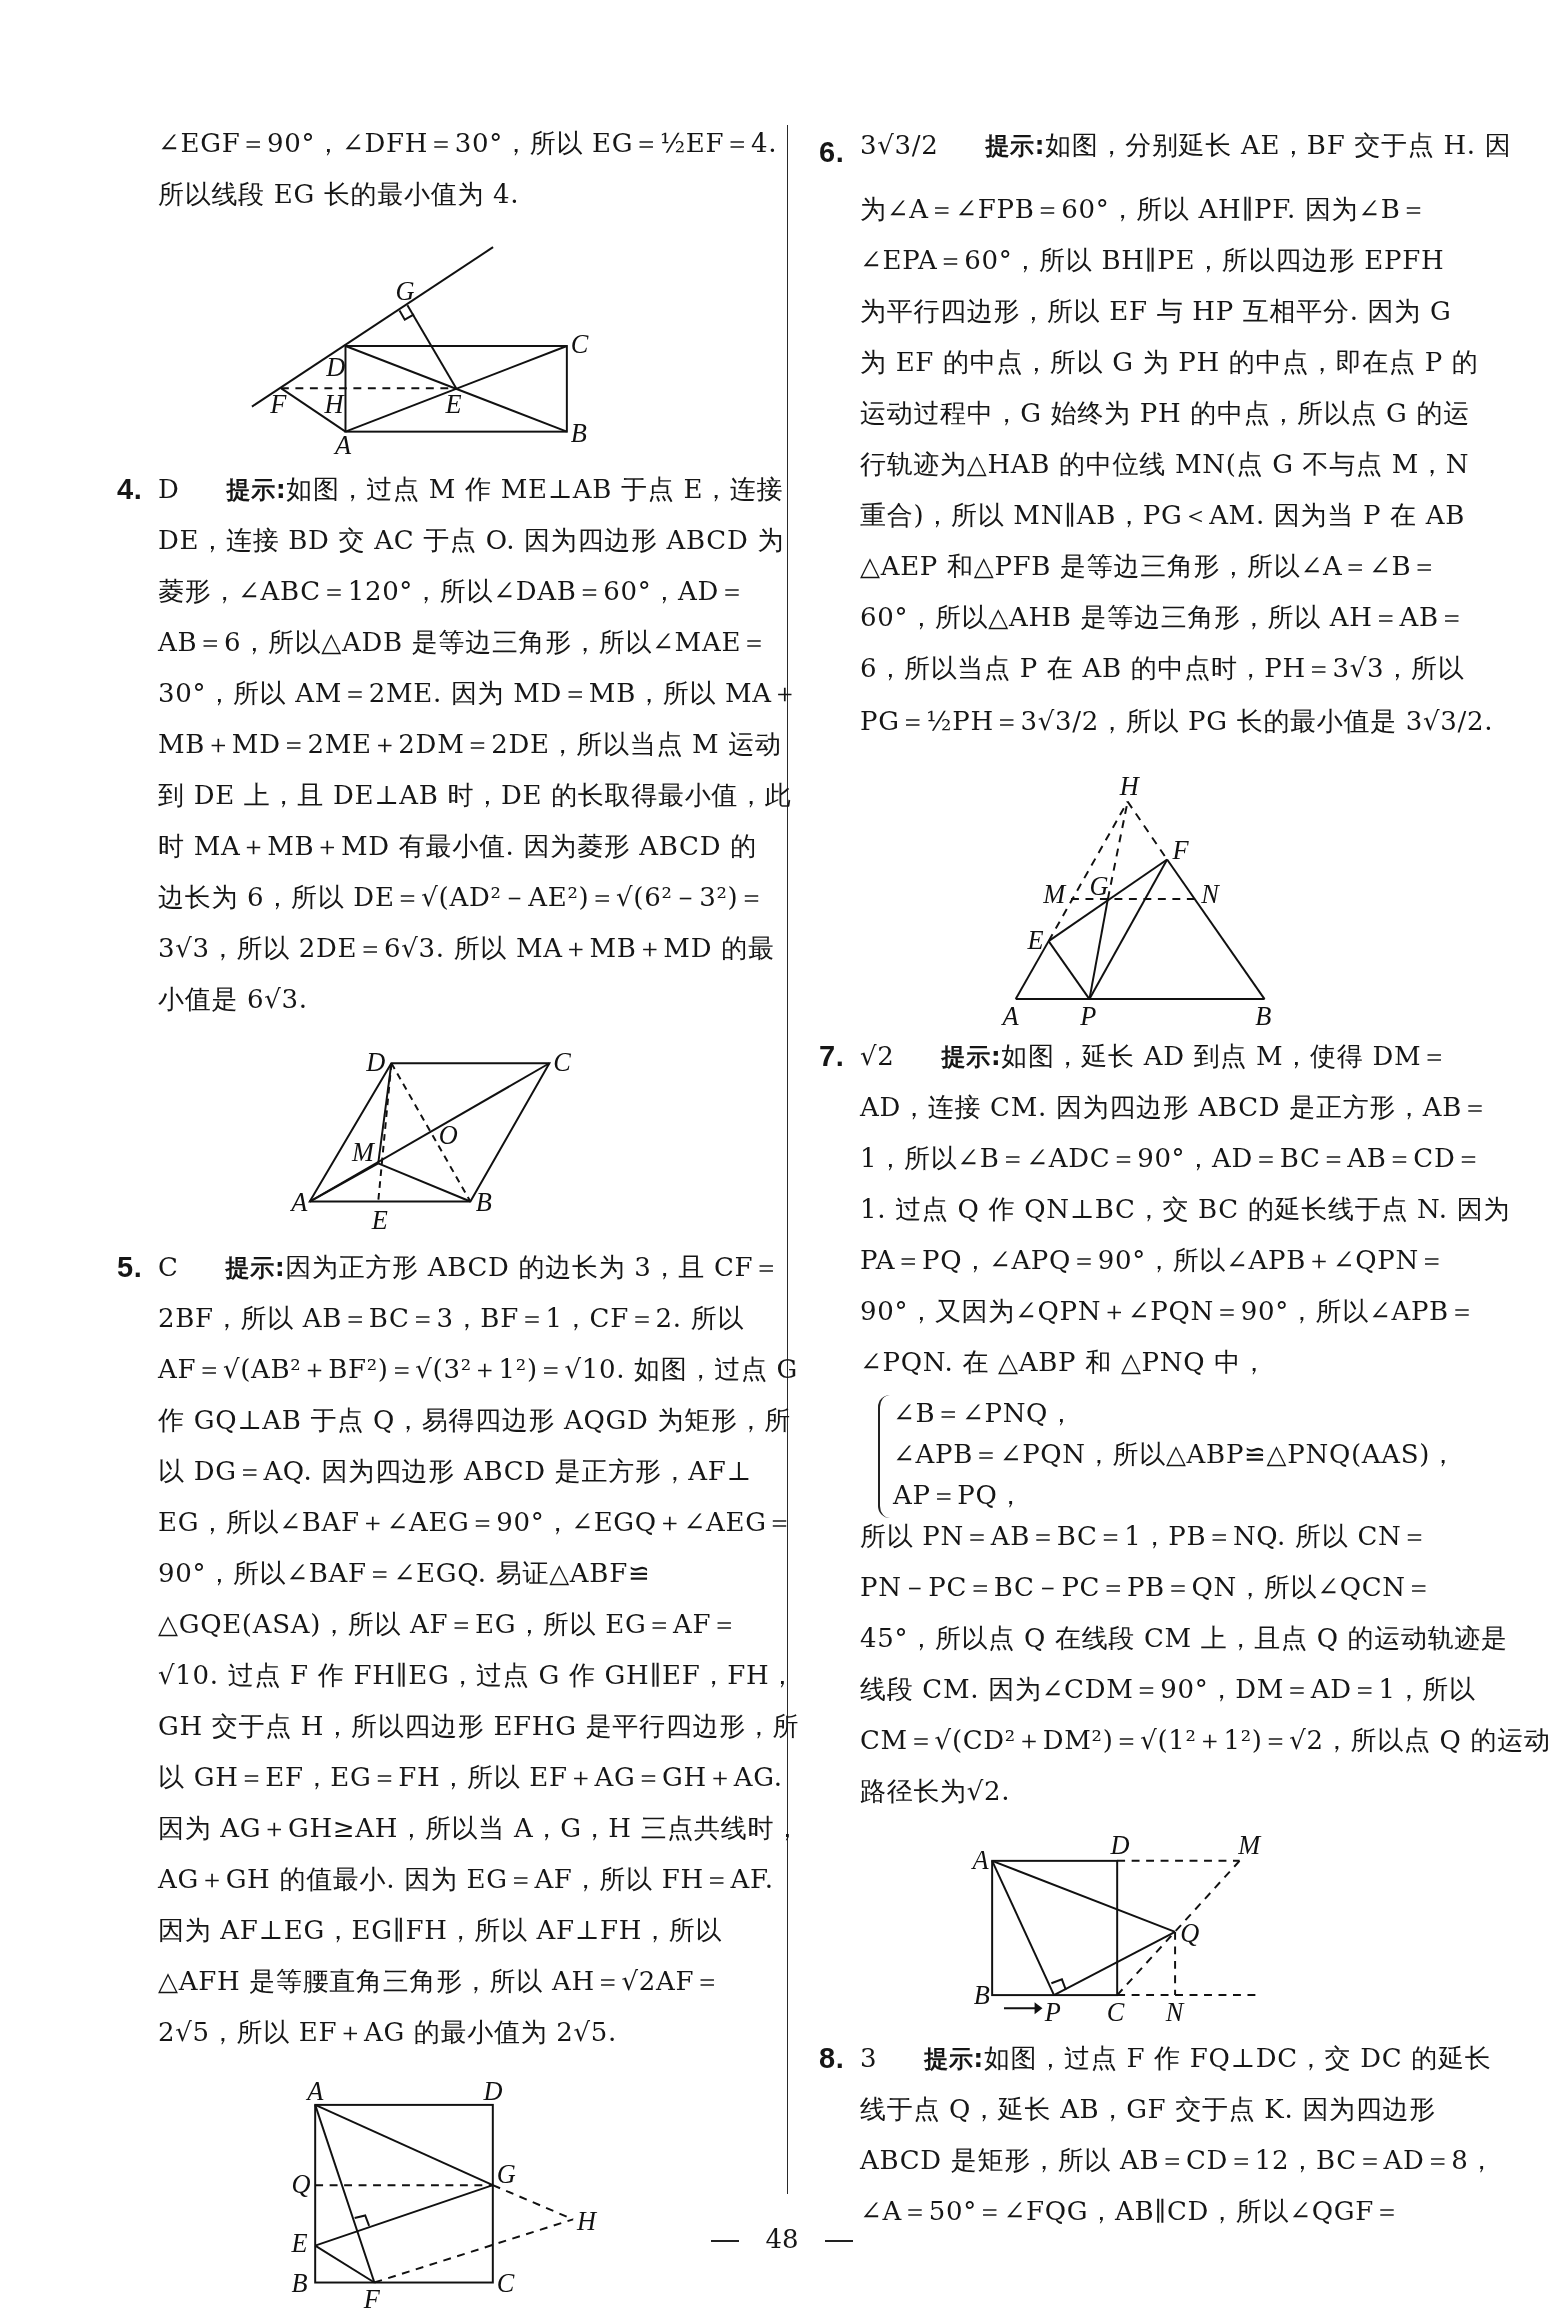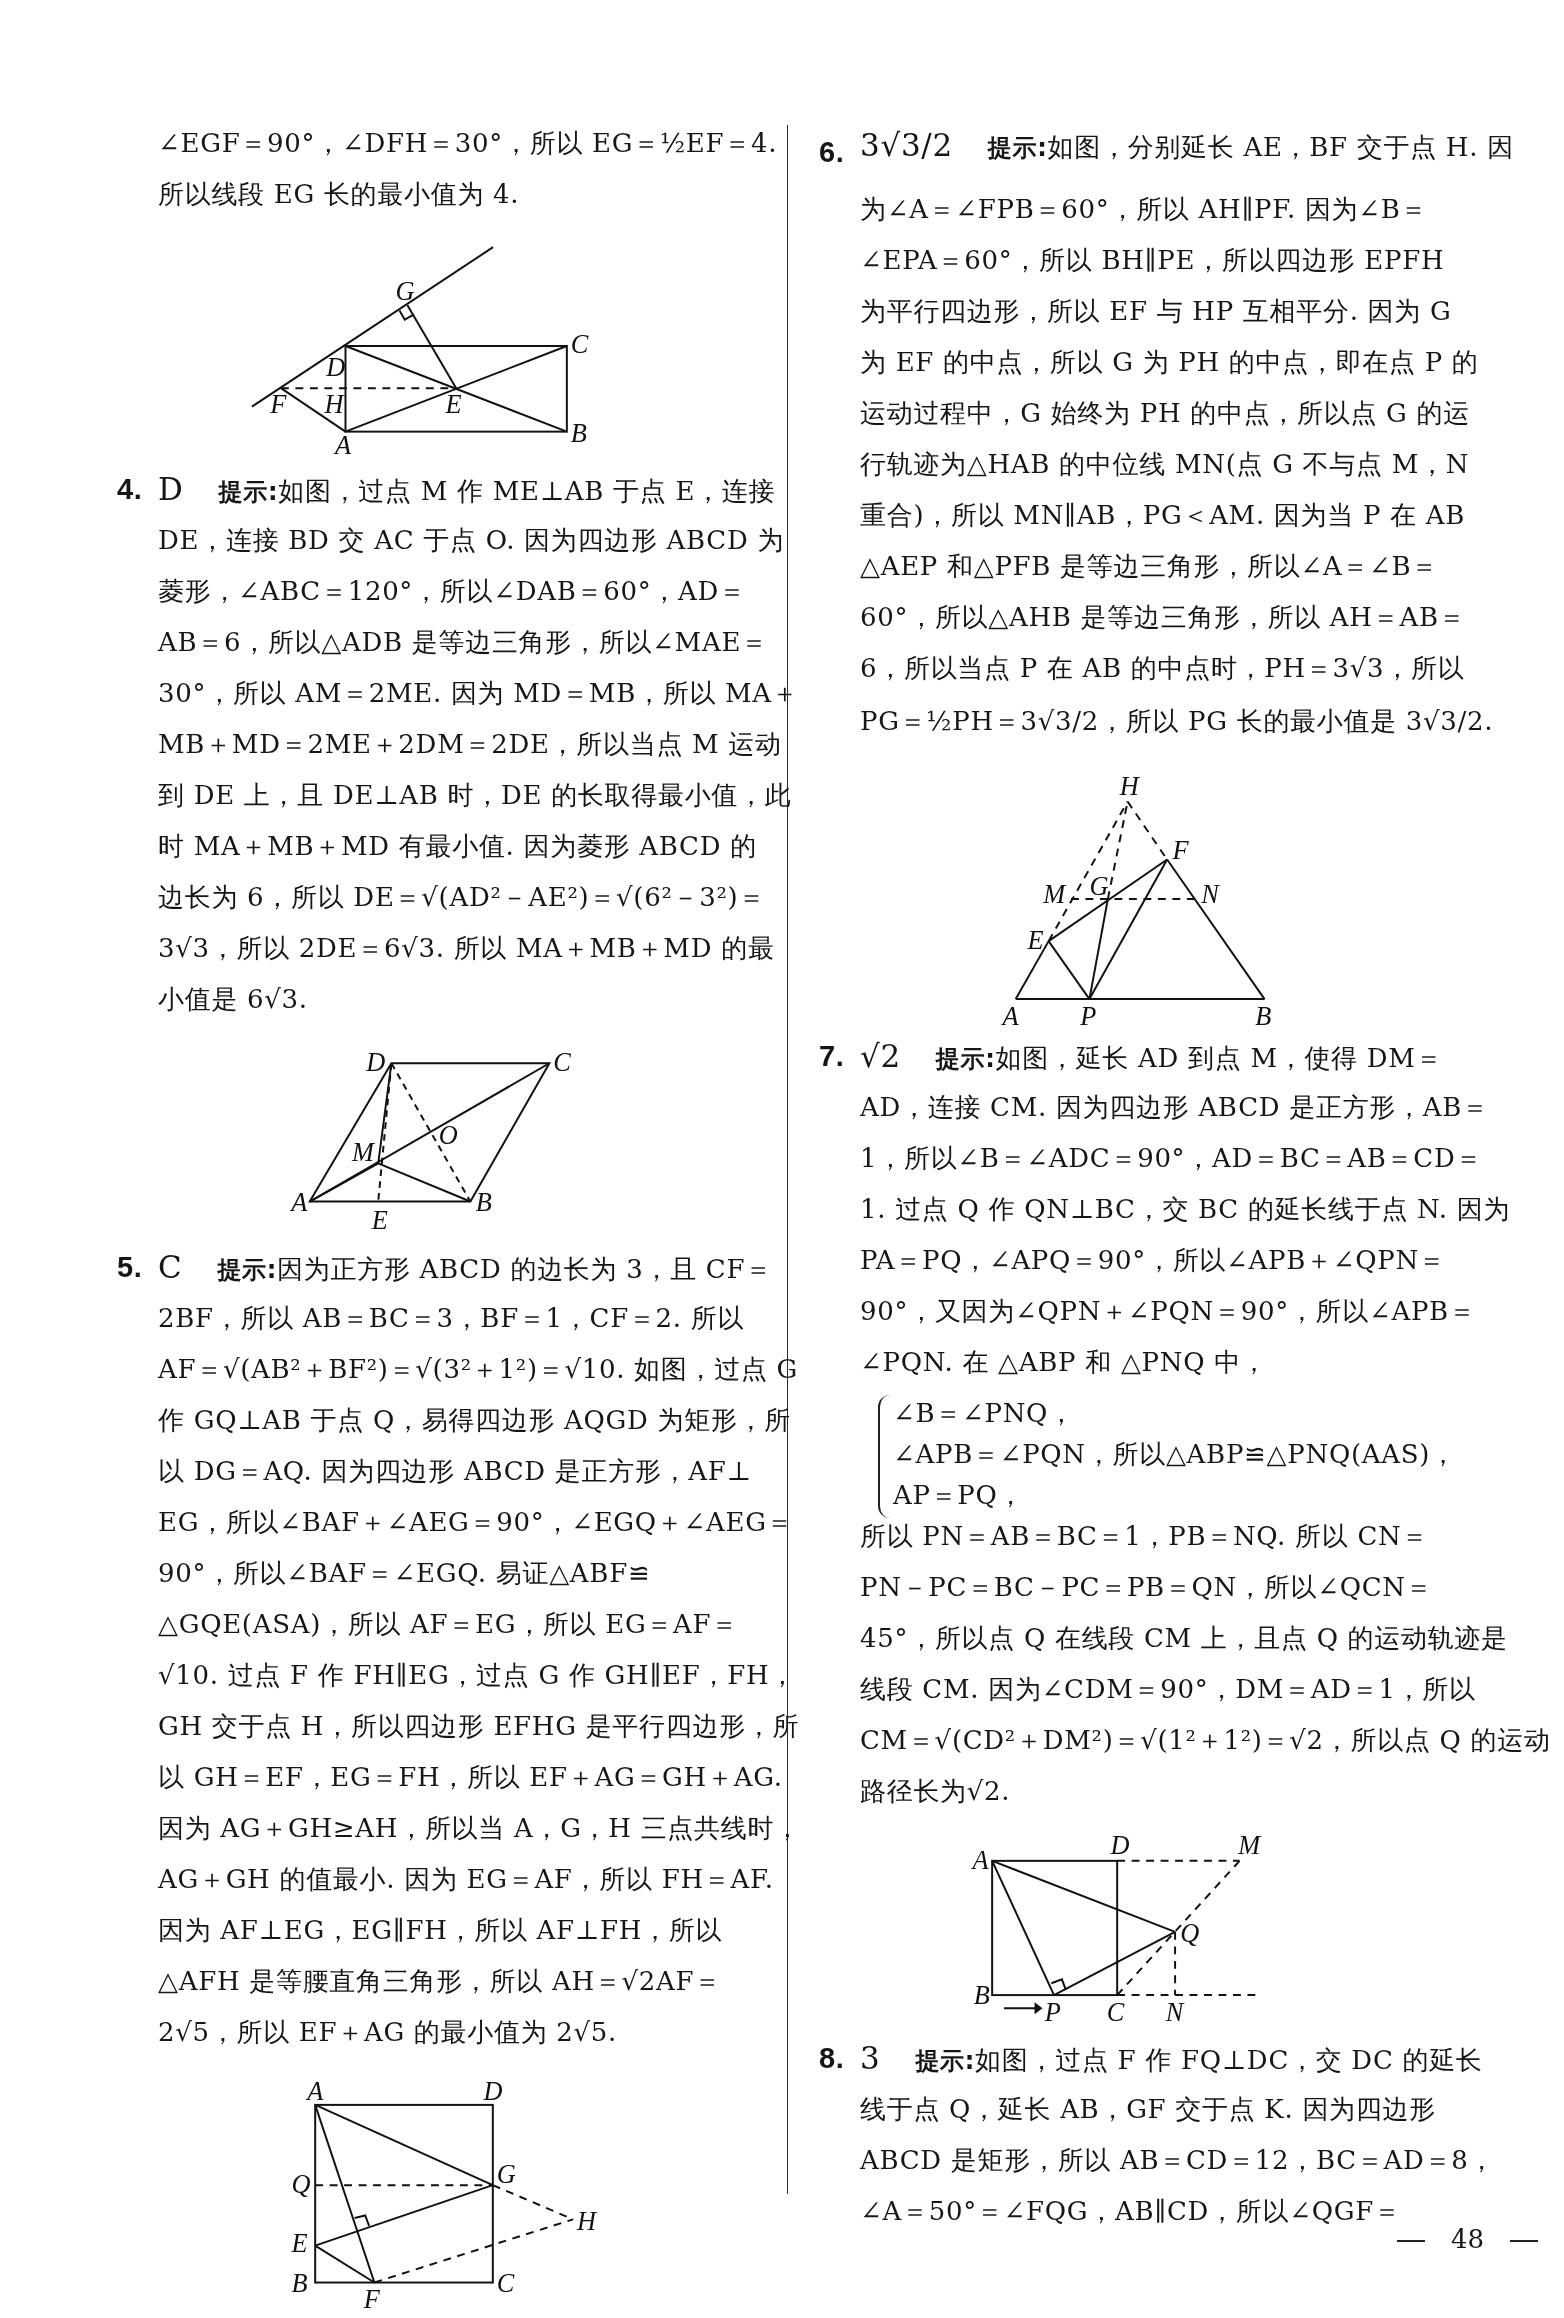--- a/index.html
+++ b/index.html
@@ -5,26 +5,26 @@
   html,body{margin:0;padding:0;background:#ffffff;}
   body{width:1564px;height:2319px;position:relative;overflow:hidden;color:#161616;
        font-family:"DejaVu Serif","Liberation Serif",serif;}
   .col{position:absolute;top:125px;}
   .col-left{left:158px;width:619px;}
   .col-right{left:860px;width:659px;}
   .divider{position:absolute;left:787px;top:125px;width:1.3px;height:2069px;background:#2a2a2a;}
   .line{font-size:26px;line-height:36px;height:51px;white-space:nowrap;letter-spacing:0.7px;text-align:justify;}
   .line.tall{height:66px;line-height:40px;}
   .num{font-family:"Liberation Sans",sans-serif;font-weight:bold;font-size:29px;position:absolute;}
-  .ans{font-size:31px;margin-right:26px;}
+  .ans{font-size:26px;margin-right:38px;}
   .hint{font-family:"DejaVu Sans",sans-serif;font-weight:bold;font-size:24px;}
   .figure{position:relative;margin:0 auto;}
   .figure svg{display:block;}
   .figure text{font-family:"Liberation Serif",serif;font-style:italic;font-size:40px;fill:#111;}
-  .footer{position:absolute;top:2224px;left:0;width:1564px;text-align:right;font-size:26px;}
+  .footer{position:absolute;top:2224px;left:0;width:1564px;text-align:center;font-size:26px;}
   .footer .dash{display:inline-block;width:28px;height:1.3px;background:#222;vertical-align:middle;margin:0 26px;}
 </style>
 </head>
 <body>
 
 <div class="divider"></div>
 
 <div class="col col-left">
 
   <section>

